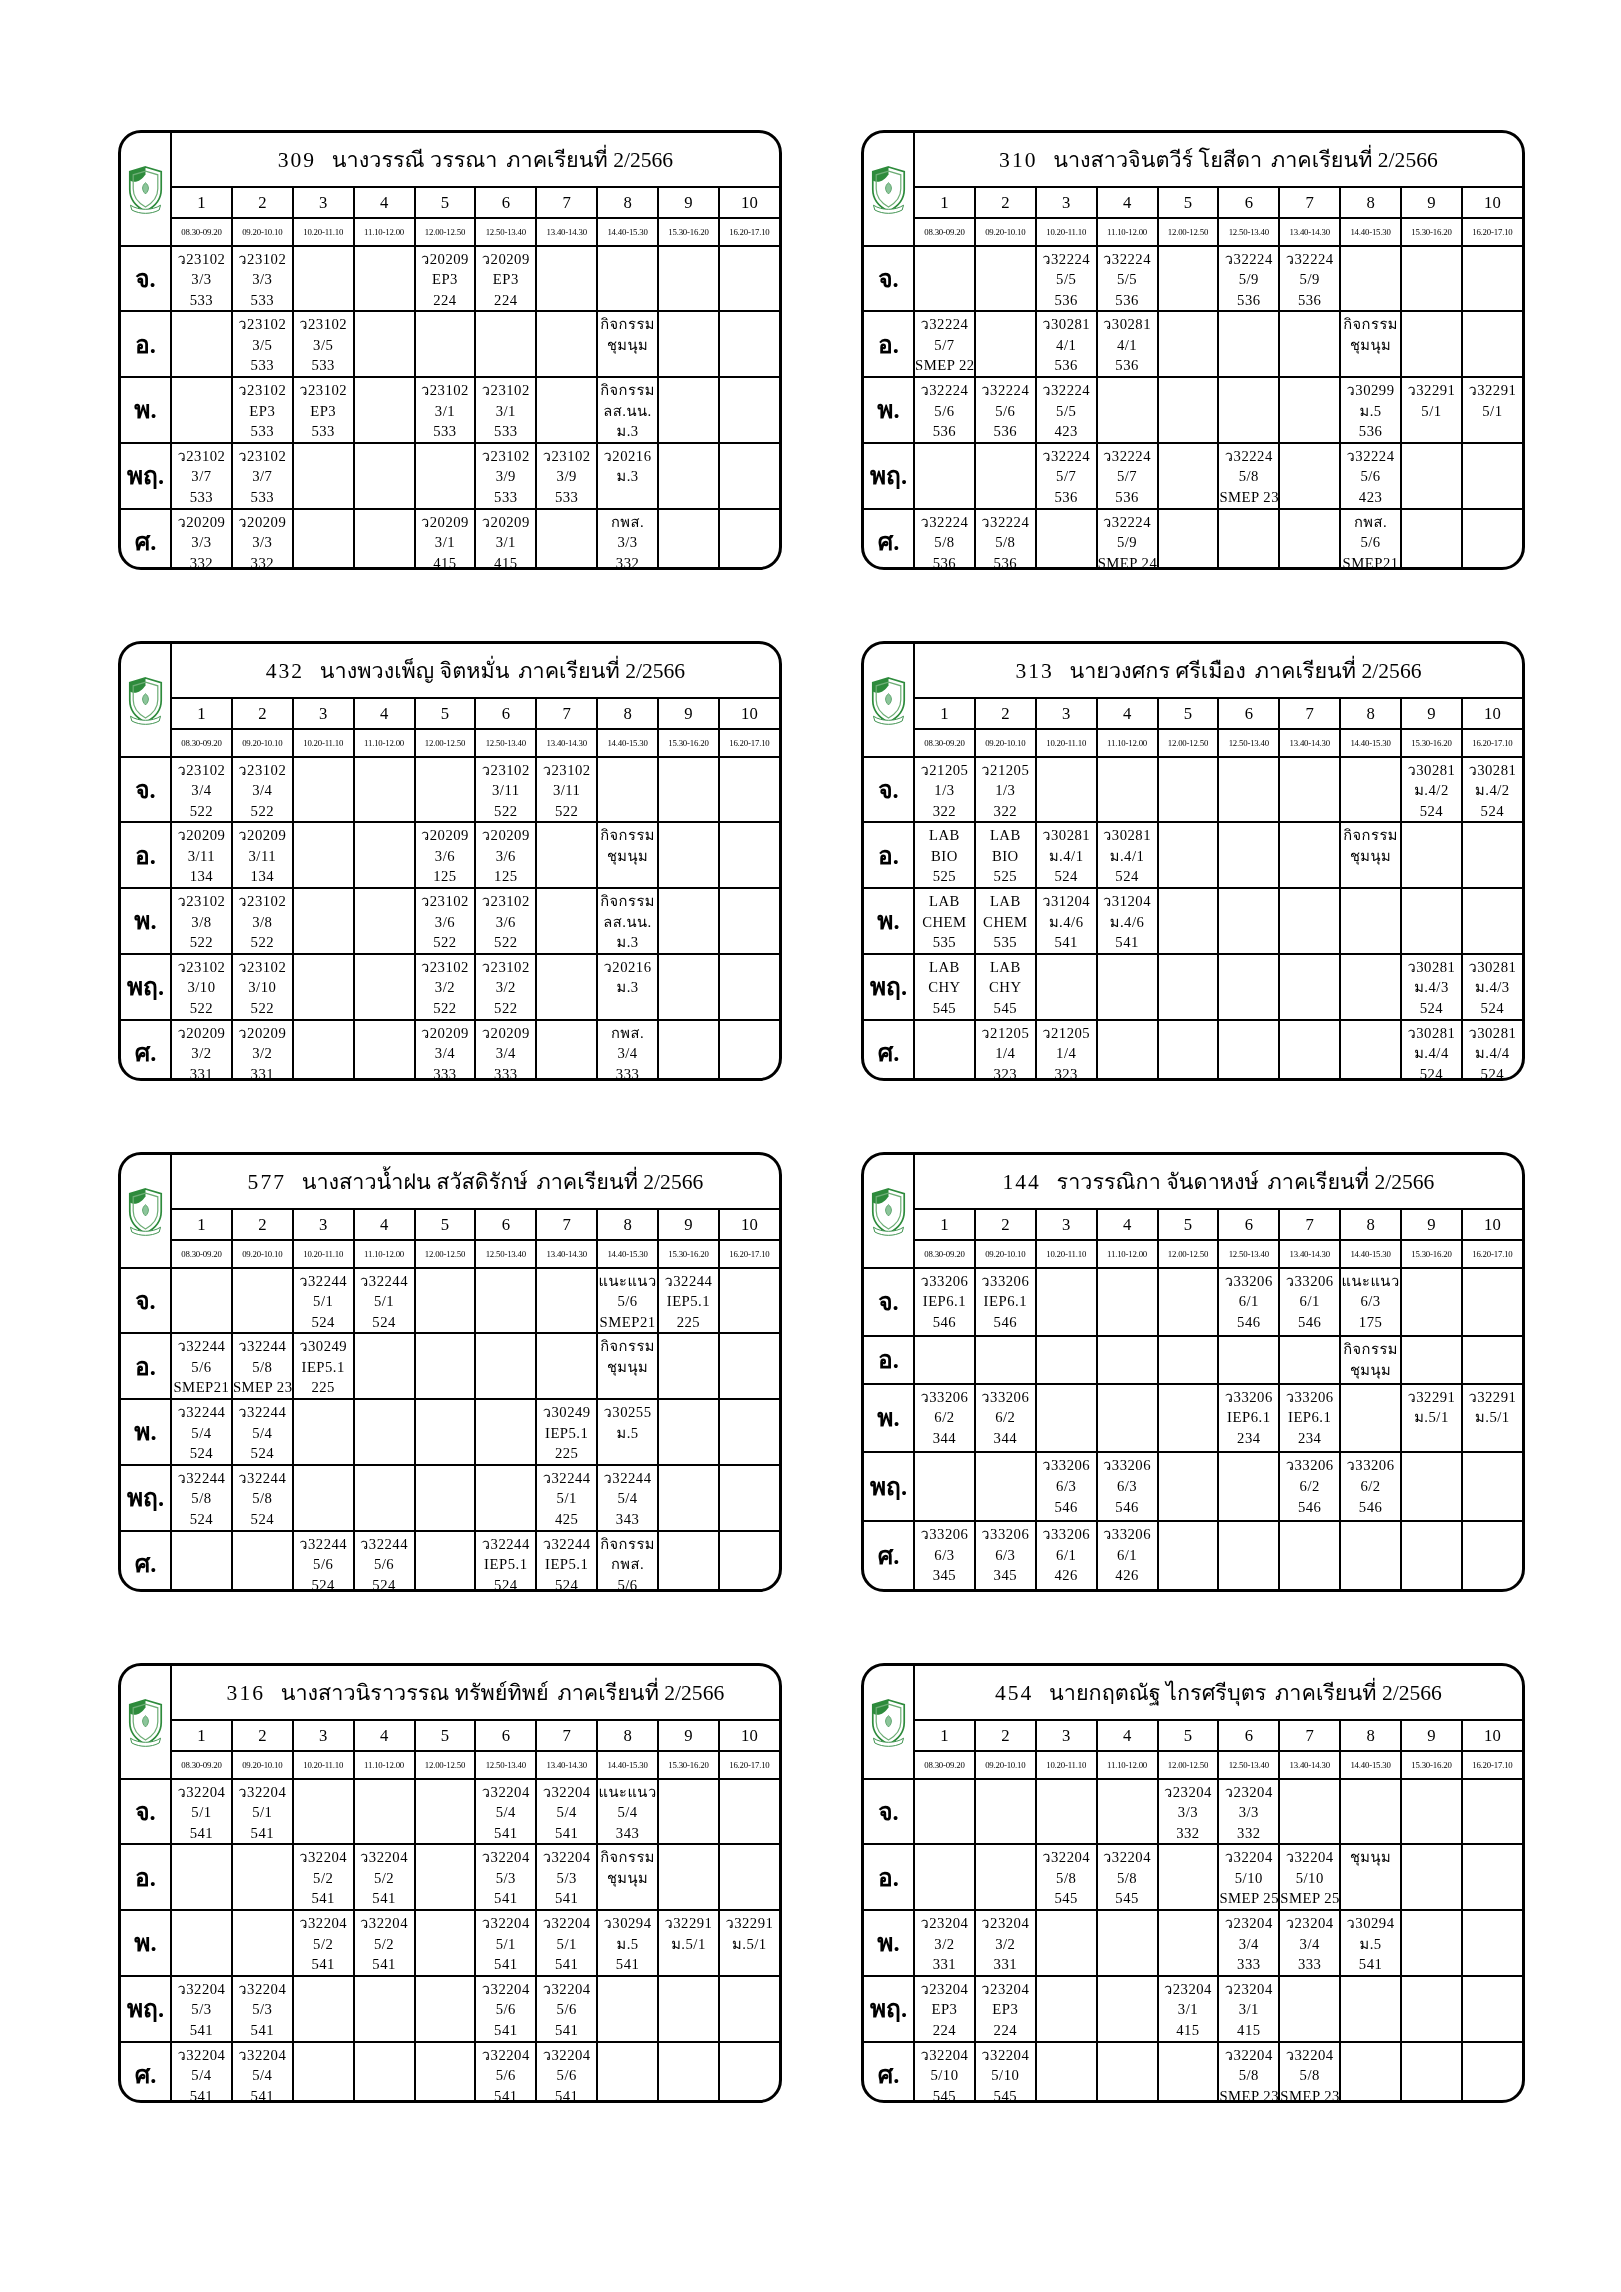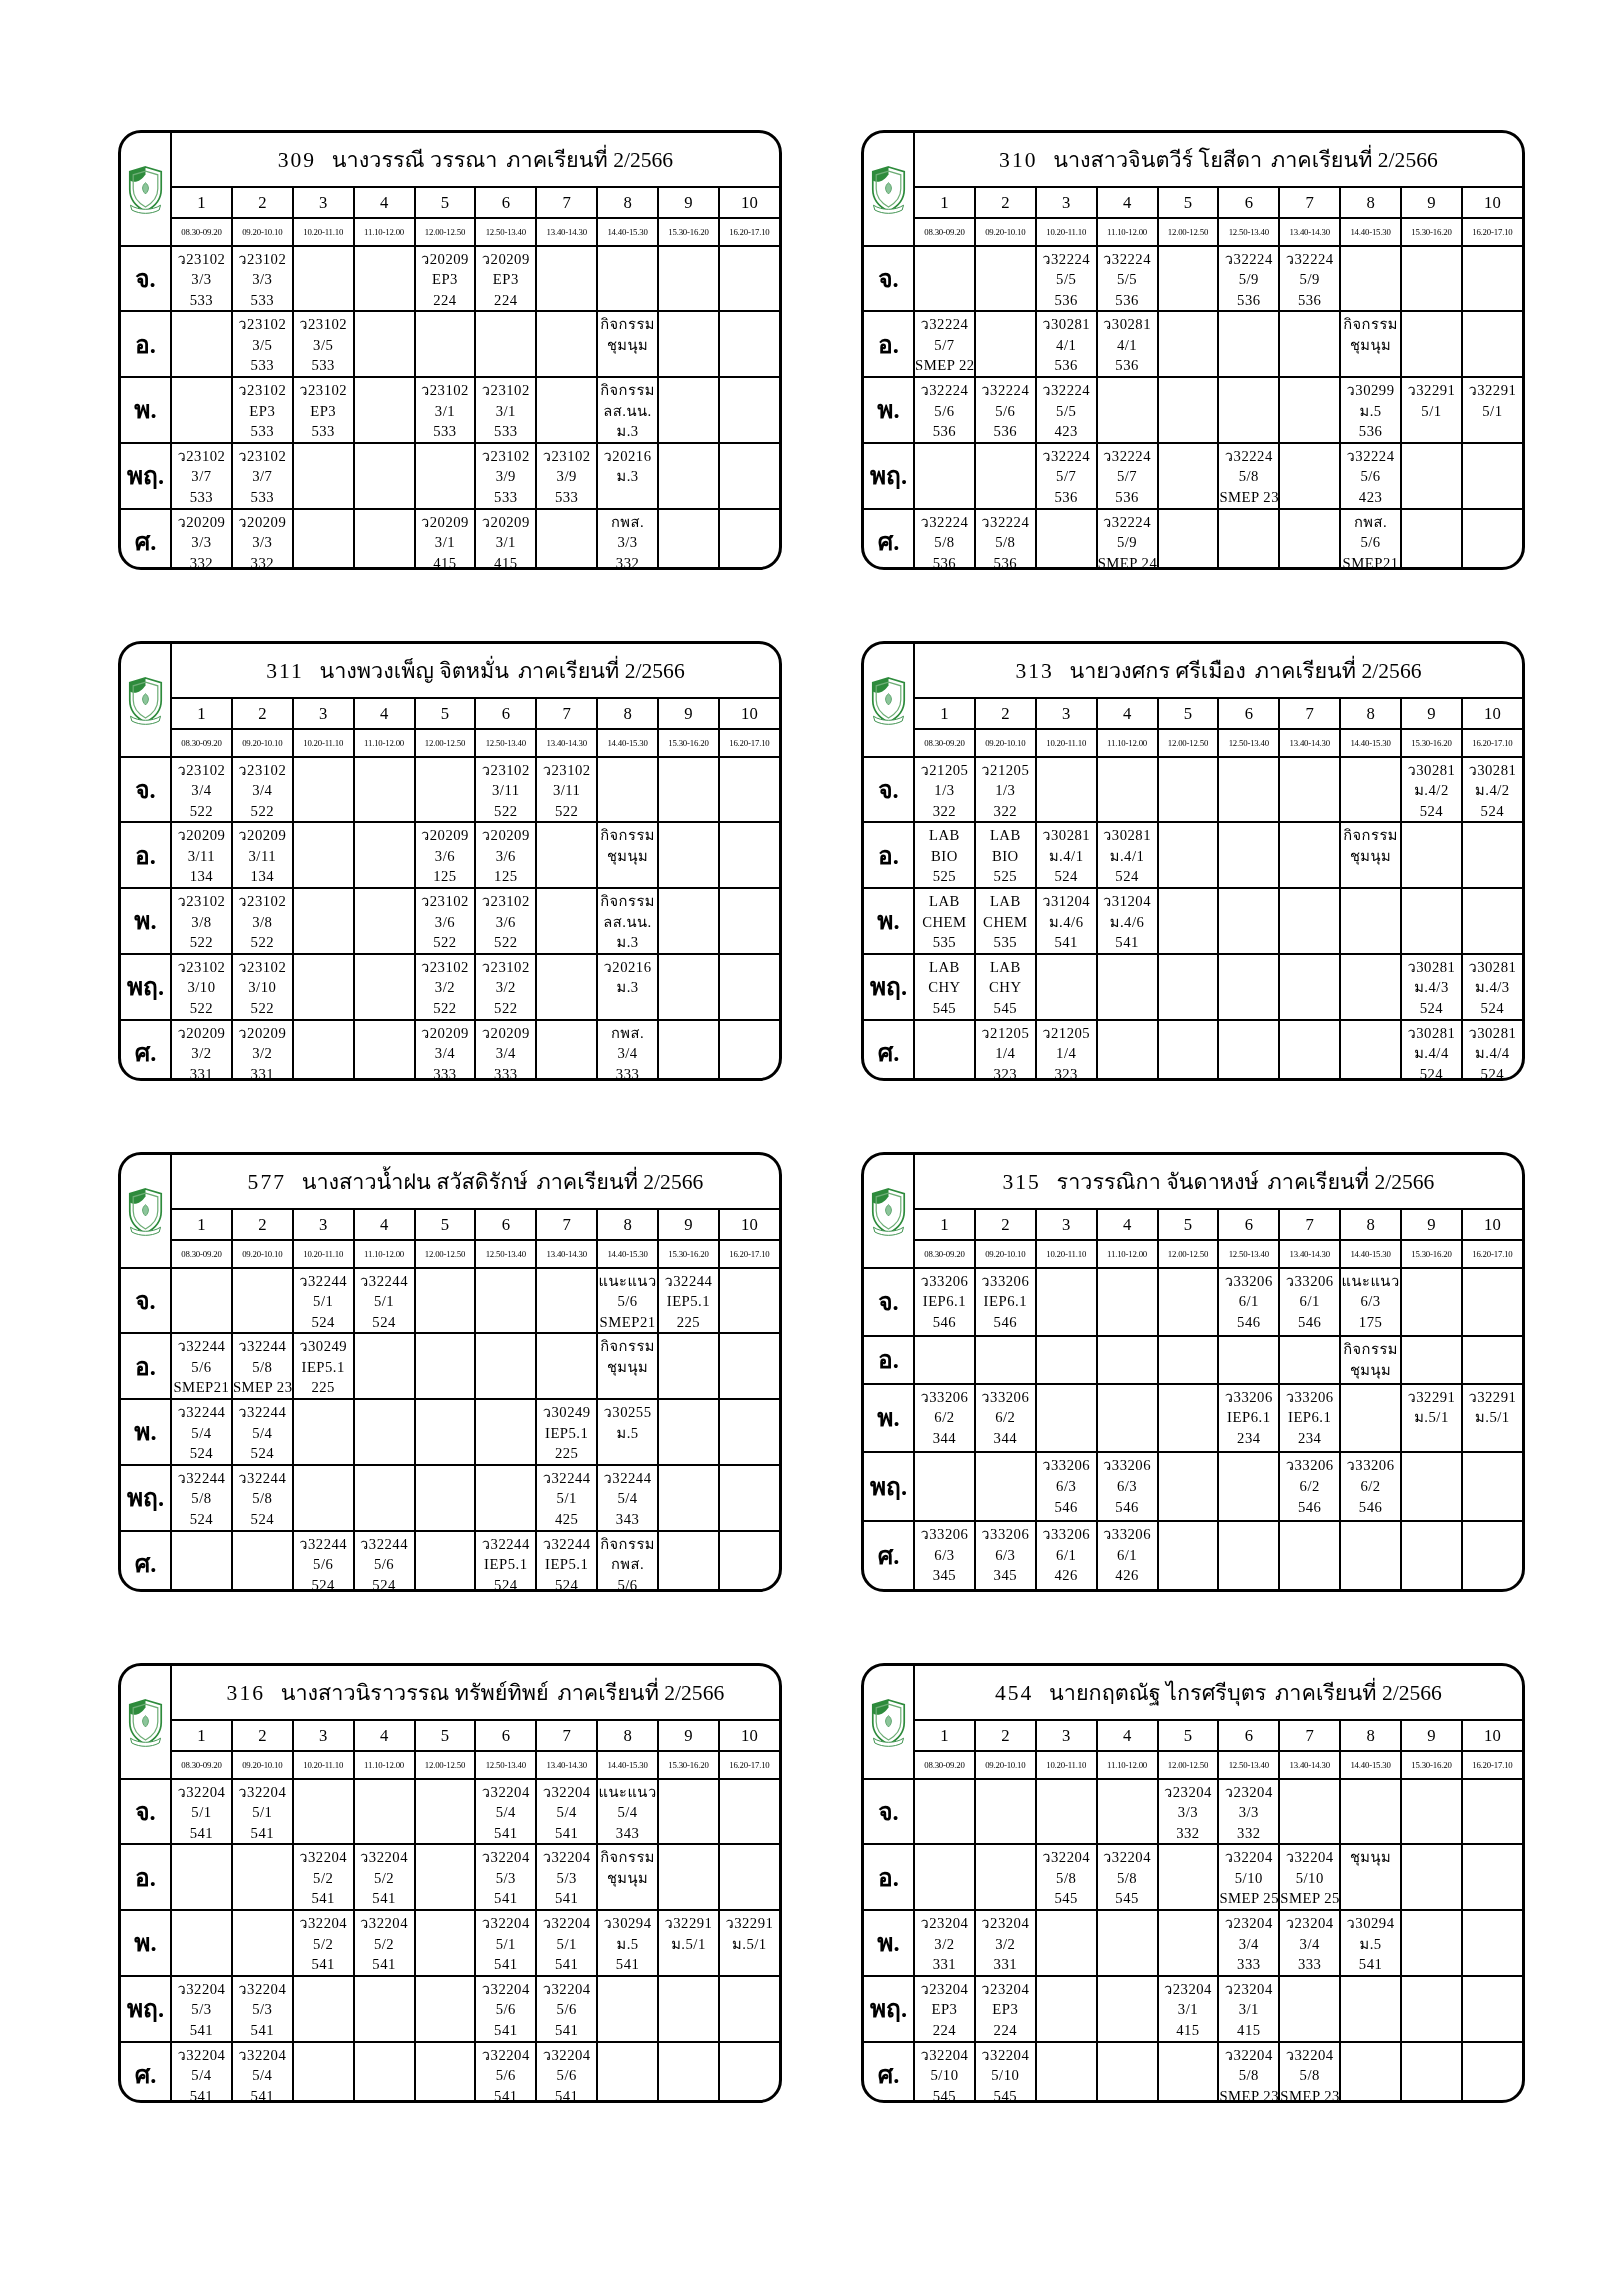--- a/index.html
+++ b/index.html
@@ -468,21 +468,21 @@
           <tr>
             <td class="logo-cell" rowspan="3">
               <svg class="crest" viewBox="0 0 60 72" aria-hidden="true">
     <path d="M30 3 L53 10 L53 36 C53 52 44 61 30 68 C16 61 7 52 7 36 L7 10 Z" fill="#ffffff" stroke="#2e8b3c" stroke-width="2.5"></path>
     <path d="M30 3 L7 10 L7 23 C16 28 24 22 30 14 Z" fill="#2e8b3c"></path>
     <path d="M30 9 L48 14.5 L48 35 C48 47.5 41 55.5 30 61.5 C19 55.5 12 47.5 12 35 L12 14.5 Z" fill="none" stroke="#6fae77" stroke-width="1.8"></path>
     <path d="M30 26 C35.5 30.5 36 37 30 42.5 C24 37 24.5 30.5 30 26 Z" fill="#8cc59a" stroke="#4f9a5f" stroke-width="1.2"></path>
     <path d="M8 59 C20 67 40 67 52 59 L50 66 C38 72.5 22 72.5 10 66 Z" fill="#ffffff" stroke="#3a8f4a" stroke-width="1.4"></path>
   </svg>
             </td>
-            <td class="title-cell" colspan="10"><span class="t-no">311</span><span class="t-name">นางพวงเพ็ญ จิตหมั่น</span><span class="t-sem">ภาคเรียนที่ 2/2566</span></td>
+            <td class="title-cell" colspan="10"><span class="t-no">432</span><span class="t-name">นางพวงเพ็ญ จิตหมั่น</span><span class="t-sem">ภาคเรียนที่ 2/2566</span></td>
           </tr>
           <tr class="pnum-row">
             <td class="pnum">1</td>
             <td class="pnum">2</td>
             <td class="pnum">3</td>
             <td class="pnum">4</td>
             <td class="pnum">5</td>
             <td class="pnum">6</td>
             <td class="pnum">7</td>
             <td class="pnum">8</td>
@@ -1087,21 +1087,21 @@
           <tr>
             <td class="logo-cell" rowspan="3">
               <svg class="crest" viewBox="0 0 60 72" aria-hidden="true">
     <path d="M30 3 L53 10 L53 36 C53 52 44 61 30 68 C16 61 7 52 7 36 L7 10 Z" fill="#ffffff" stroke="#2e8b3c" stroke-width="2.5"></path>
     <path d="M30 3 L7 10 L7 23 C16 28 24 22 30 14 Z" fill="#2e8b3c"></path>
     <path d="M30 9 L48 14.5 L48 35 C48 47.5 41 55.5 30 61.5 C19 55.5 12 47.5 12 35 L12 14.5 Z" fill="none" stroke="#6fae77" stroke-width="1.8"></path>
     <path d="M30 26 C35.5 30.5 36 37 30 42.5 C24 37 24.5 30.5 30 26 Z" fill="#8cc59a" stroke="#4f9a5f" stroke-width="1.2"></path>
     <path d="M8 59 C20 67 40 67 52 59 L50 66 C38 72.5 22 72.5 10 66 Z" fill="#ffffff" stroke="#3a8f4a" stroke-width="1.4"></path>
   </svg>
             </td>
-            <td class="title-cell" colspan="10"><span class="t-no">315</span><span class="t-name">ราวรรณิกา จันดาหงษ์</span><span class="t-sem">ภาคเรียนที่ 2/2566</span></td>
+            <td class="title-cell" colspan="10"><span class="t-no">144</span><span class="t-name">ราวรรณิกา จันดาหงษ์</span><span class="t-sem">ภาคเรียนที่ 2/2566</span></td>
           </tr>
           <tr class="pnum-row">
             <td class="pnum">1</td>
             <td class="pnum">2</td>
             <td class="pnum">3</td>
             <td class="pnum">4</td>
             <td class="pnum">5</td>
             <td class="pnum">6</td>
             <td class="pnum">7</td>
             <td class="pnum">8</td>

